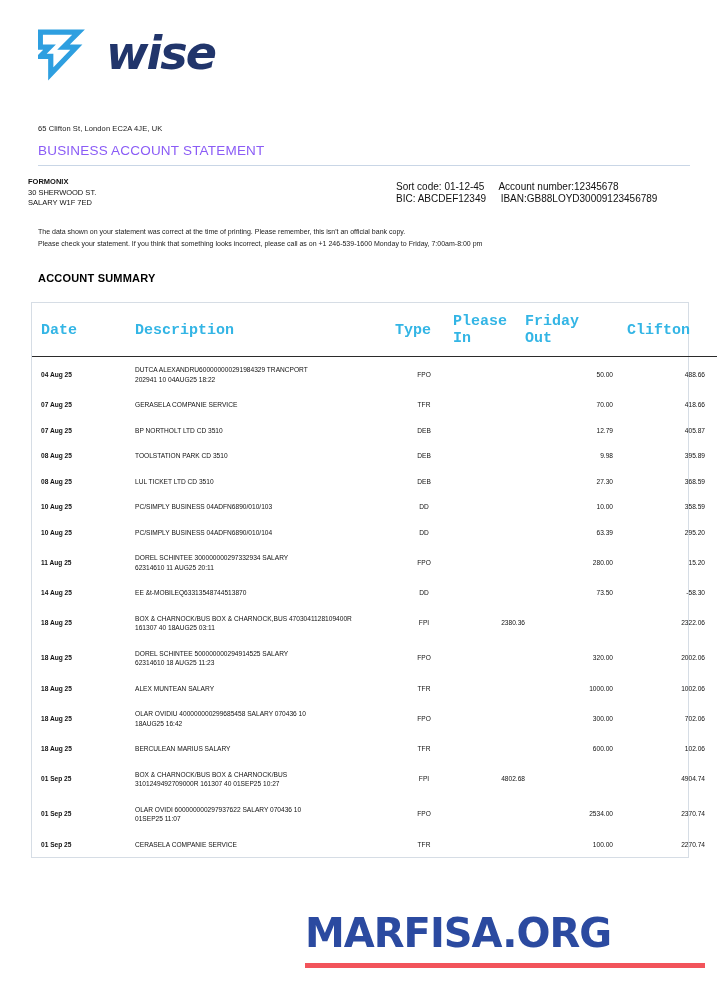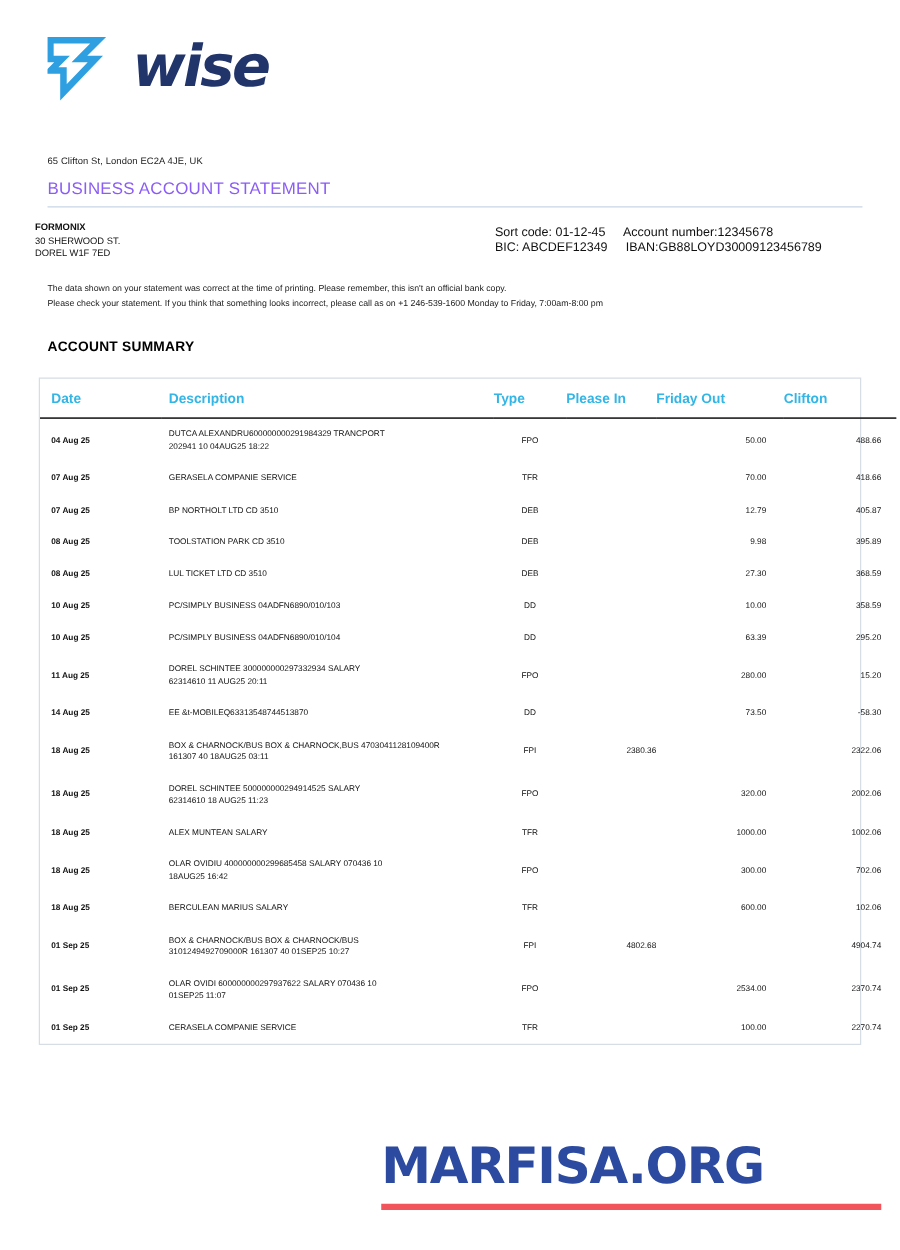--- a/index.html
+++ b/index.html
@@ -123,26 +123,27 @@
     box-sizing: border-box;
     background: #ffffff;
   }
   table.txn {
     width: 100%;
     border-collapse: collapse;
     table-layout: fixed;
   }
   table.txn thead th {
     color: #33b5e5;
-    font-size: 11px;
+    font-size: 15px;
     font-weight: bold;
     text-align: left;
     padding: 10px 0 9px 0;
     border-bottom: 1.4px solid #2b2b2b;
     vertical-align: middle;
+    font-family: Liberation Mono, monospace;
   }
   table.txn tbody td {
     font-size: 6.6px;
     color: #111111;
     padding: 8px 0 8px 0;
     vertical-align: middle;
     line-height: 9.5px;
   }
   
   .c-date  { width: 88px;  padding-left: 9px !important; }
@@ -199,21 +200,21 @@
 </div>
 
 <div class="brand-address">65 Clifton St, London EC2A 4JE, UK</div>
 
 <div class="statement-title">BUSINESS ACCOUNT STATEMENT</div>
 <div class="title-rule"></div>
 
 <div class="holder-block">
   <div class="holder-name">FORMONIX</div>
   <div>30 SHERWOOD ST.</div>
-  <div>DOREL W1F 7ED</div>
+  <div>SALARY W1F 7ED</div>
 </div>
 
 <div class="ids-block">
   <div class="ids-row">
     <span>Sort code:</span>
     <span>01-12-45</span>
     <span class="ids-gap"></span>
     <span>Account number:</span><span>12345678</span>
   </div>
   <div class="ids-row">

